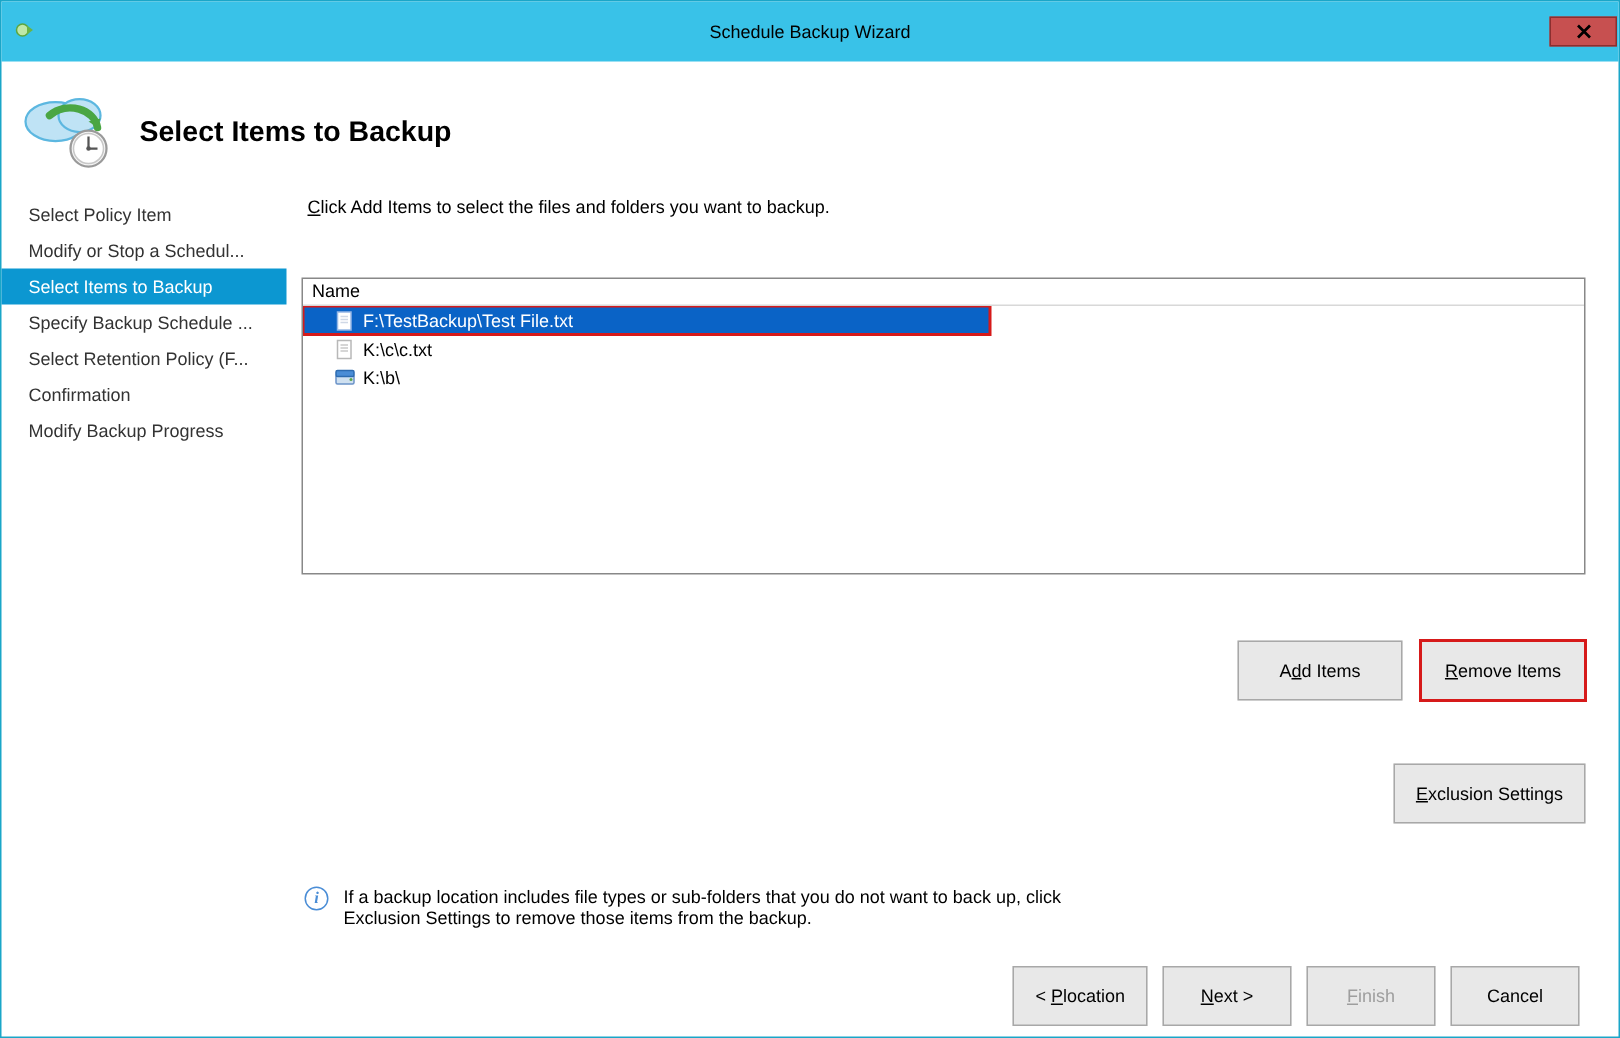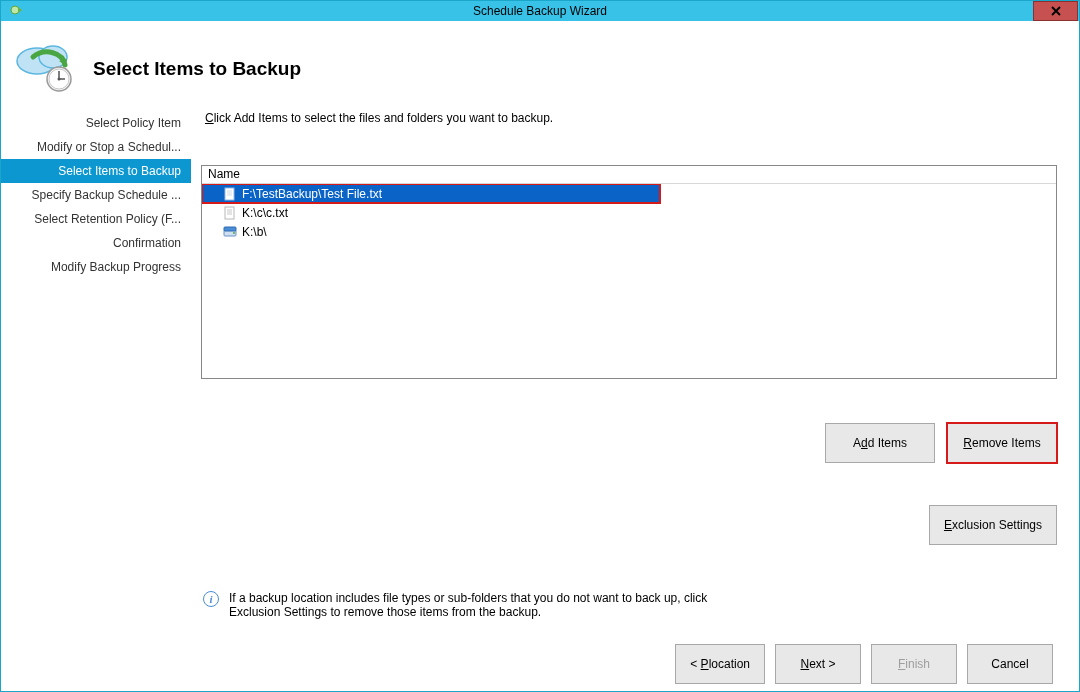--- a/index.html
+++ b/index.html
@@ -13,21 +13,21 @@
   .window {
     width: 1080px;
     height: 692px;
     border: 1px solid #1aa6c8;
     display: flex;
     flex-direction: column;
     position: relative;
     background: #fff;
   }
   .titlebar {
-    height: 20px;
+    height: 40px;
     background: #39c2e8;
     display: flex;
     align-items: center;
     position: relative;
   }
   .titlebar .sys-icon {
     width: 16px; height: 16px;
     margin-left: 8px;
     display: inline-flex;
     align-items: center;
@@ -86,21 +86,20 @@
     flex-shrink: 0;
   }
   .sidebar .step {
     padding: 5px 10px 5px 18px;
     font-size: 12px;
     color: #333;
     cursor: pointer;
     white-space: nowrap;
     overflow: hidden;
     text-overflow: ellipsis;
-    text-align: right;
   }
   .sidebar .step.selected {
     background: #0c97d1;
     color: #fff;
   }
   .main {
     flex: 1;
     display: flex;
     flex-direction: column;
     padding: 0 10px 0 10px;

